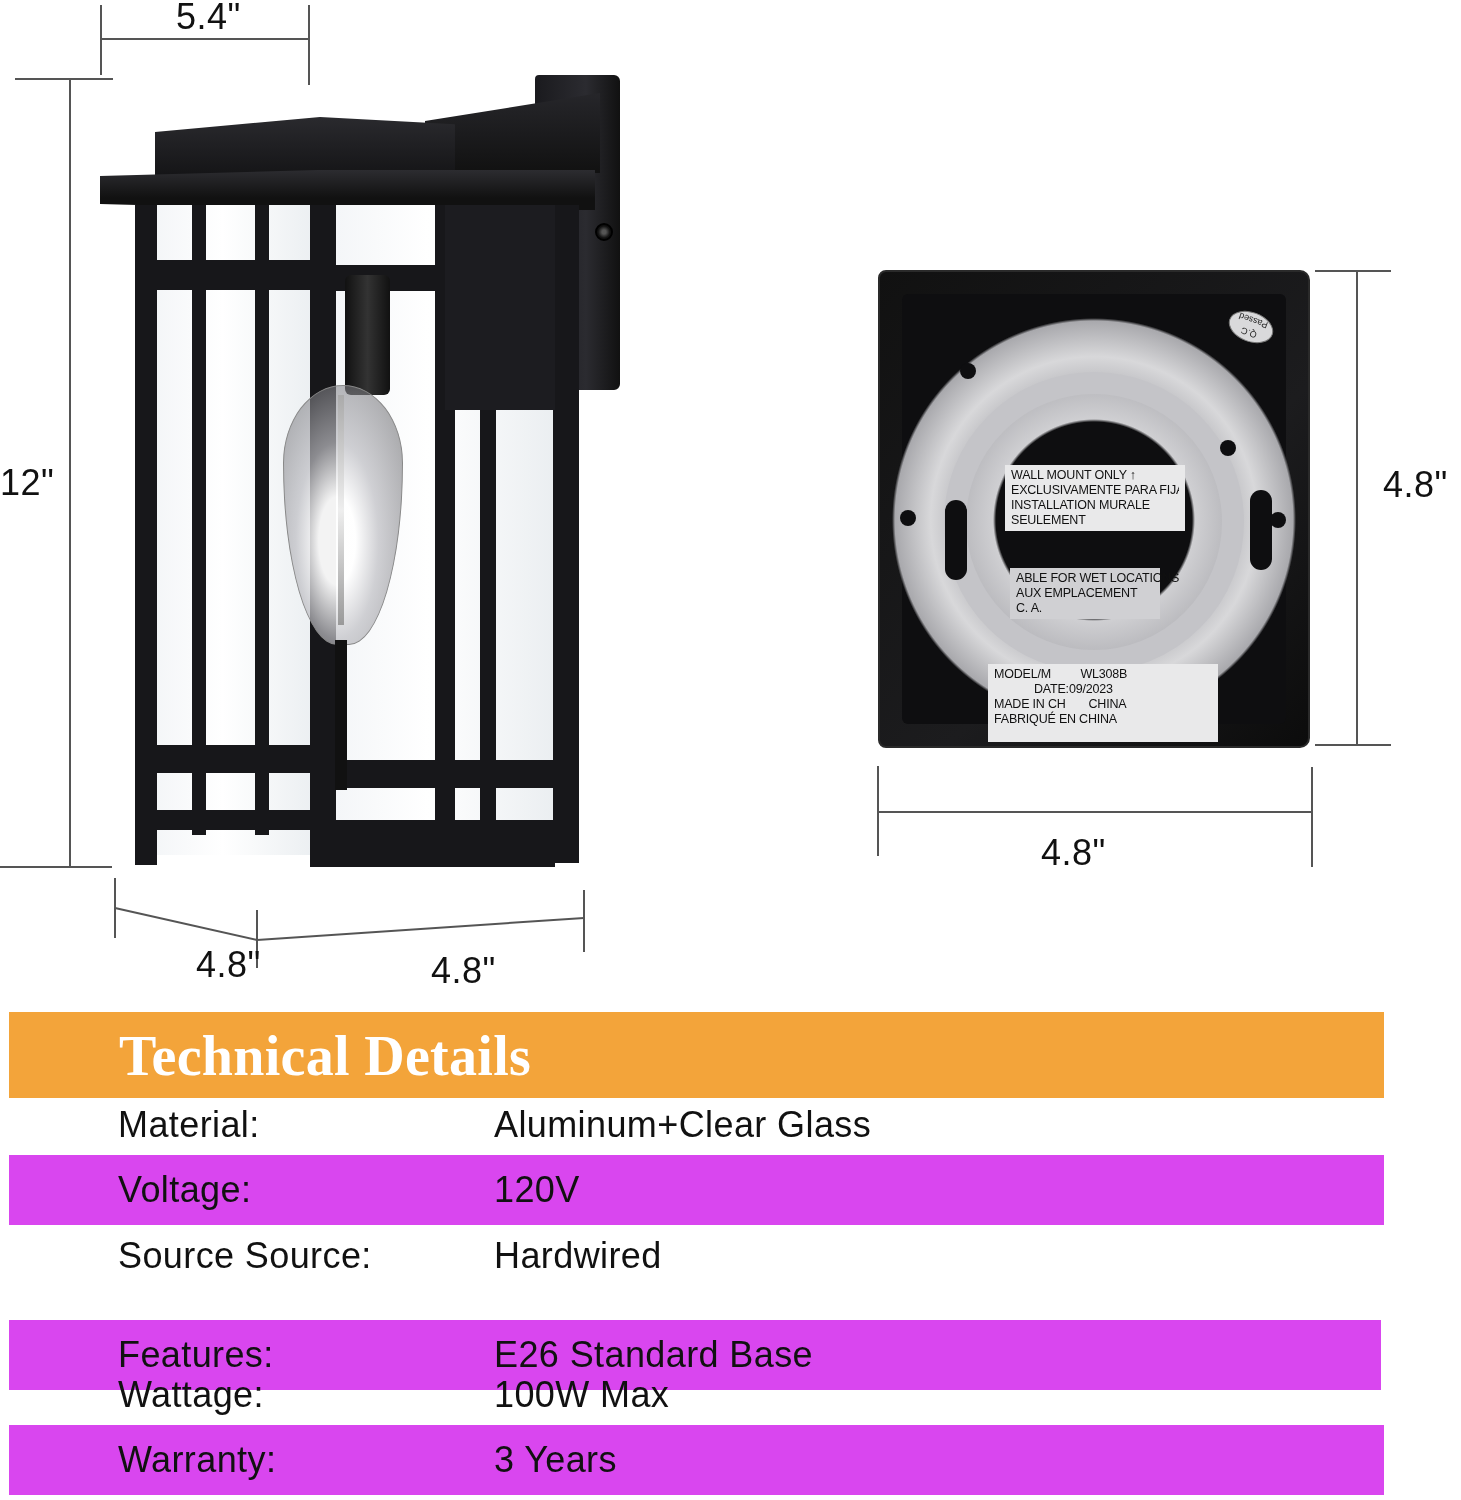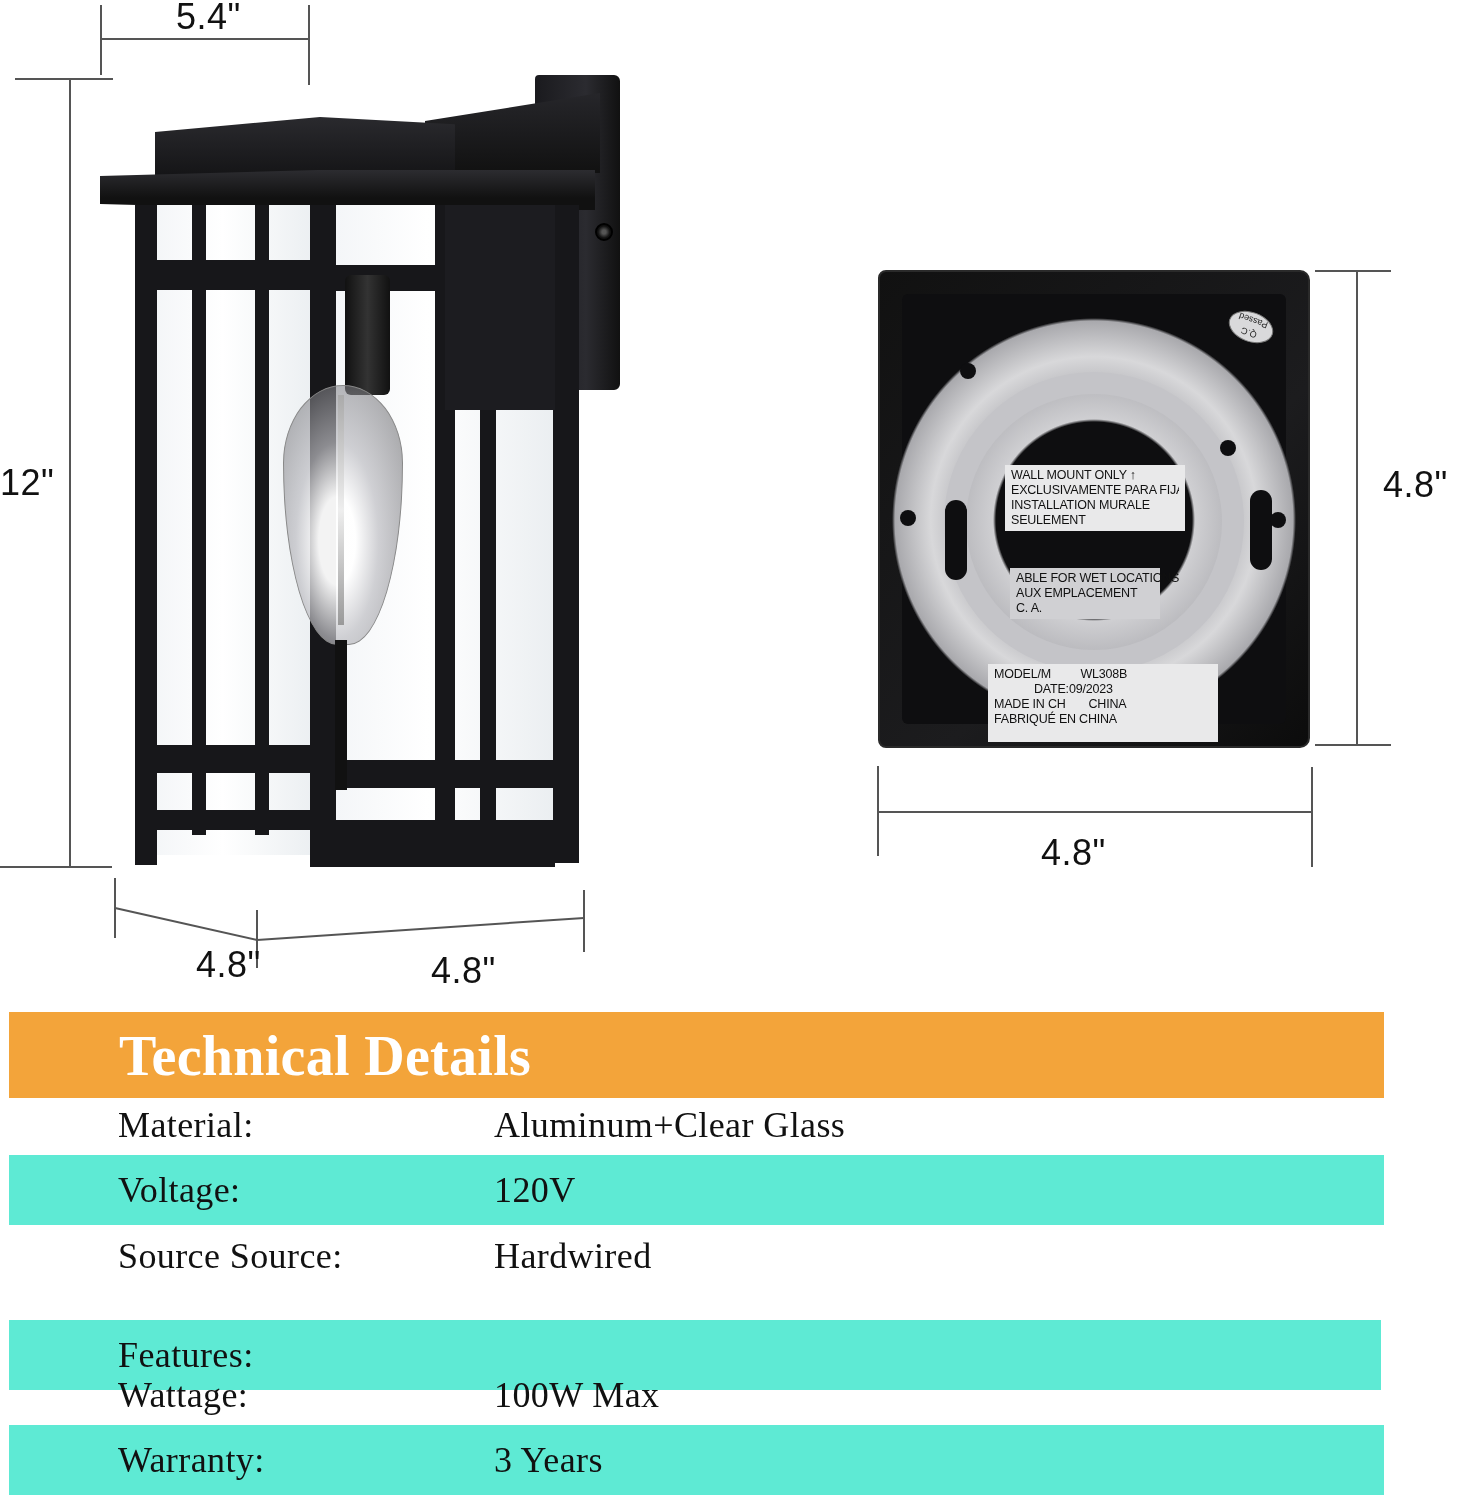--- a/index.html
+++ b/index.html
@@ -32,22 +32,22 @@
   .ring-mid { position: absolute; left: 944px; top: 372px; width: 300px; height: 300px; border-radius: 50%; border: 22px solid #c4c4c8; }
   .ring-slot { position: absolute; width: 22px; height: 80px; border-radius: 12px; background: #0e0e10; }
   .ring-hole { position: absolute; width: 16px; height: 16px; border-radius: 50%; background: #0e0e10; }
   .label-sticker { position: absolute; background: #e9e9ea; color: #111; font-family: "Liberation Sans", sans-serif; font-size: 12.5px; line-height: 15px; padding: 3px 6px; letter-spacing: -0.2px; }
   .qc-tag { position: absolute; left: 1228px; top: 312px; width: 46px; height: 30px; border-radius: 50%; background: #d9d9db; border: 1px solid #777; font-size: 9px; color: #222; text-align: center; line-height: 13px; transform: rotate(200deg); padding-top: 2px; }
 
   
   .tech-header { position: absolute; left: 9px; top: 1012px; width: 1375px; height: 86px; background: #F3A43A; }
   .tech-title { position: absolute; left: 110px; top: 12px; font-family: "Liberation Serif", serif; font-weight: bold; font-size: 56px; color: #ffffff; letter-spacing: 0.3px; }
   .tech-row { position: absolute; left: 9px; width: 1375px; height: 70px; }
-  .tech-row.band { background: #5eead4; }
-  .tech-label, .tech-value { position: absolute; top: 50%; transform: translateY(-50%); font-family: Liberation Serif, serif; font-size: 36px; color: #111; letter-spacing: 0.4px; }
+  .tech-row.band { background: #d946ef; }
+  .tech-label, .tech-value { position: absolute; top: 50%; transform: translateY(-50%); font-family: Liberation Sans, sans-serif; font-size: 36px; color: #111; letter-spacing: 0.4px; }
   .tech-label { left: 109px; }
   .tech-value { left: 485px; }
 </style>
 </head>
 <body>
 
 <div>
   <div class="dim-line" style="left:100px; top:5px; width:2px; height:70px;"></div>
   <div class="dim-line" style="left:308px; top:5px; width:2px; height:80px;"></div>
   <div class="dim-line" style="left:100px; top:38px; width:210px; height:2px;"></div>
@@ -162,20 +162,21 @@
 <div class="tech-row band" style="top:1155px;">
   <div class="tech-label">Voltage:</div>
   <div class="tech-value">120V</div>
 </div>
 <div class="tech-row" style="top:1221px;">
   <div class="tech-label">Source Source:</div>
   <div class="tech-value">Hardwired</div>
 </div>
 <div class="tech-row band" style="top:1288px; width:1372px;margin-top:32px;">
   <div class="tech-label">Features:</div>
+  <div class="tech-value">E26 Standard Base</div>
 </div>
 <div class="tech-row" style="top:1360px;">
   <div class="tech-label">Wattage:</div>
   <div class="tech-value">100W Max</div>
 </div>
 <div class="tech-row band" style="top:1425px;">
   <div class="tech-label">Warranty:</div>
   <div class="tech-value">3 Years</div>
 </div>
 

